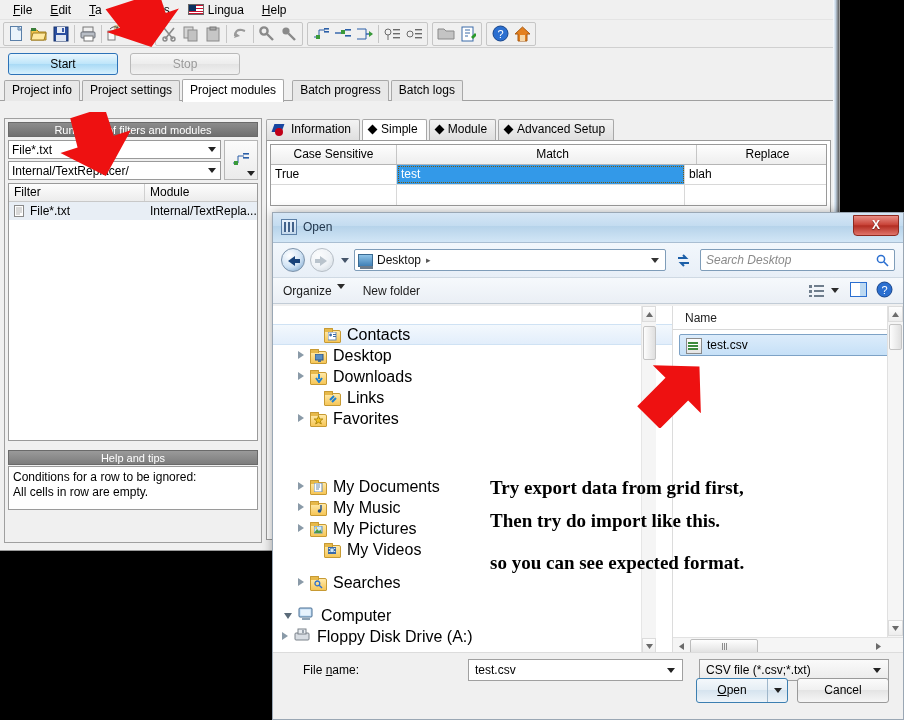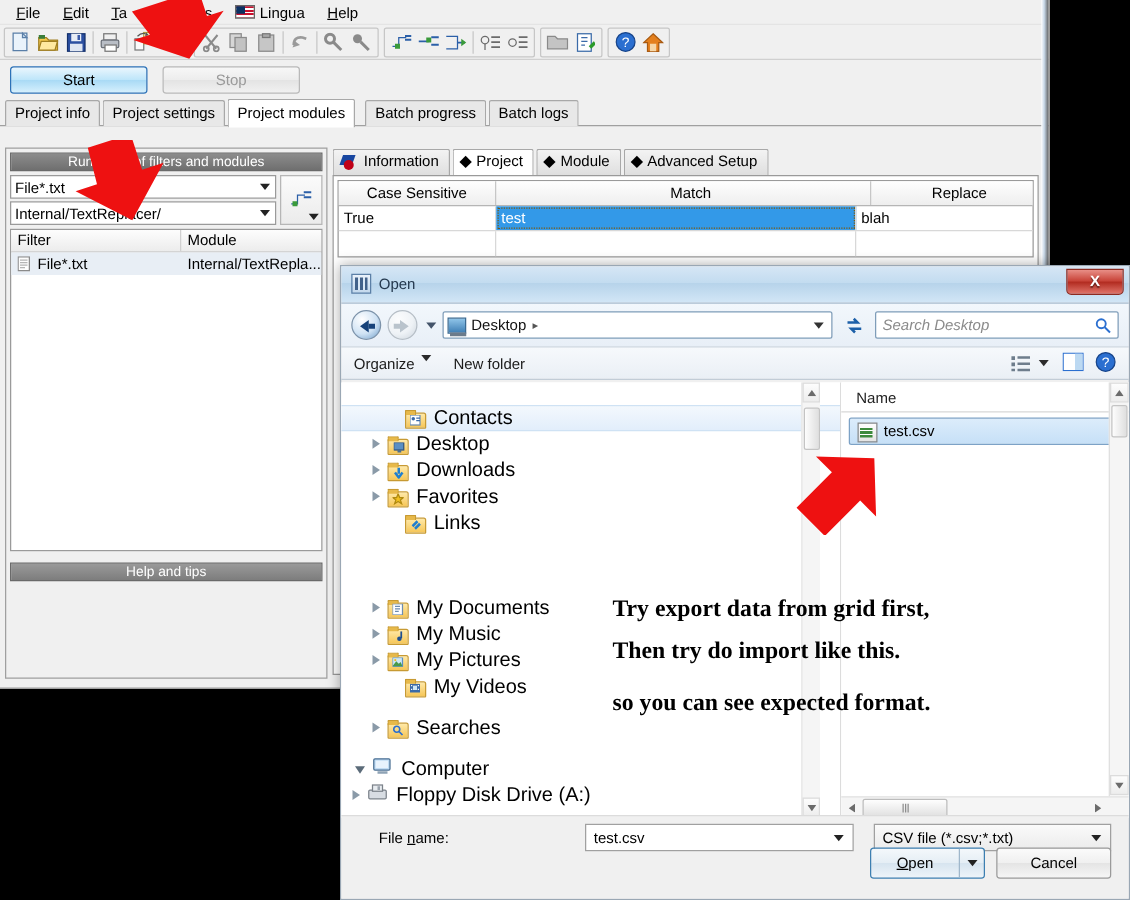--- a/index.html
+++ b/index.html
@@ -482,31 +482,35 @@
               <rect x="0.5" y="0.5" width="9" height="11" fill="#fdfdfd" stroke="#8a8a8a"></rect>
               <path d="M2 3h6 M2 5h6 M2 7h6 M2 9h4" stroke="#b4b4b4"></path>
             </svg>
           <span>File*.txt</span>
         </div>
         <div style="flex:1;">Internal/TextRepla...</div>
       </div>
     </div>
 
     <div class="panel-head light" style="margin-top:9px;">Help and tips</div>
+    <div class="help-box" style="margin:1px 3px 0 3px; height:44px;">
+      <div>Conditions for a row to be ignored:</div>
+      <div>All cells in row are empty.</div>
+    </div>
   </div>
 
   <div class="right-panel">
     <div style="display:flex; align-items:flex-end; height:22px; position:relative;">
       <div class="subtab">
         <span class="info-icon"></span>
         <span>Information</span>
       </div>
       <div class="subtab active">
         <span class="diamond"></span>
-        <span>Project</span>
+        <span>Simple</span>
       </div>
       <div class="subtab">
         <span class="diamond"></span>
         <span>Module</span>
       </div>
       <div class="subtab">
         <span class="diamond"></span>
         <span>Advanced Setup</span>
       </div>
     </div>
@@ -629,37 +633,37 @@
           </div>
           <div class="tree-item" style="padding-left: 22px;">
             <span class="tw closed"></span>
             <span class="fldr" style="position: relative;">
               <svg class="glyph" width="9" height="9" style="position:absolute;left:5px;top:4px;">
                 <path d="M4 0 v5 M1 4 l3 4 3 -4" stroke="#1f7fd0" stroke-width="2" fill="none"></path>
               </svg>
             </span>
             <span style="margin-left: 3px;">Downloads</span>
           </div>
+          <div class="tree-item" style="padding-left: 36px;">
+            <span class="tw "></span>
+            <span class="fldr" style="position: relative;">
+              <svg class="glyph" width="9" height="9" style="position:absolute;left:5px;top:4px;">
+                <path d="M1 5 L5 1 M3 7 L7 3" stroke="#1f7fd0" stroke-width="2"></path>
+              </svg>
+            </span>
+            <span style="margin-left: 3px;">Links</span>
+          </div>
           <div class="tree-item" style="padding-left: 22px;">
             <span class="tw closed"></span>
             <span class="fldr" style="position: relative;">
               <svg class="glyph" width="9" height="9" style="position:absolute;left:4px;top:4px;">
                 <path d="M4.5 0 L5.7 3 L8.8 3 L6.3 5 L7.3 8 L4.5 6.2 L1.7 8 L2.7 5 L0.2 3 L3.3 3 Z" fill="#f2c020" stroke="#b08a10"></path>
               </svg>
             </span>
             <span style="margin-left: 3px;">Favorites</span>
-          </div>
-          <div class="tree-item" style="padding-left: 36px;">
-            <span class="tw "></span>
-            <span class="fldr" style="position: relative;">
-              <svg class="glyph" width="9" height="9" style="position:absolute;left:5px;top:4px;">
-                <path d="M1 5 L5 1 M3 7 L7 3" stroke="#1f7fd0" stroke-width="2"></path>
-              </svg>
-            </span>
-            <span style="margin-left: 3px;">Links</span>
           </div>
           <div class="tree-item" style="padding-left: 22px; margin-top: 47px;">
             <span class="tw closed"></span>
             <span class="fldr" style="position: relative;">
               <svg class="glyph" width="9" height="10" style="position:absolute;left:4px;top:3px;">
                 <rect x="0" y="0" width="8" height="9" fill="#fff" stroke="#6c8cb0"></rect>
                 <path d="M2 2 h4 M2 4 h4 M2 6 h3" stroke="#6c8cb0"></path>
               </svg>
             </span>
             <span style="margin-left: 3px;">My Documents</span>

